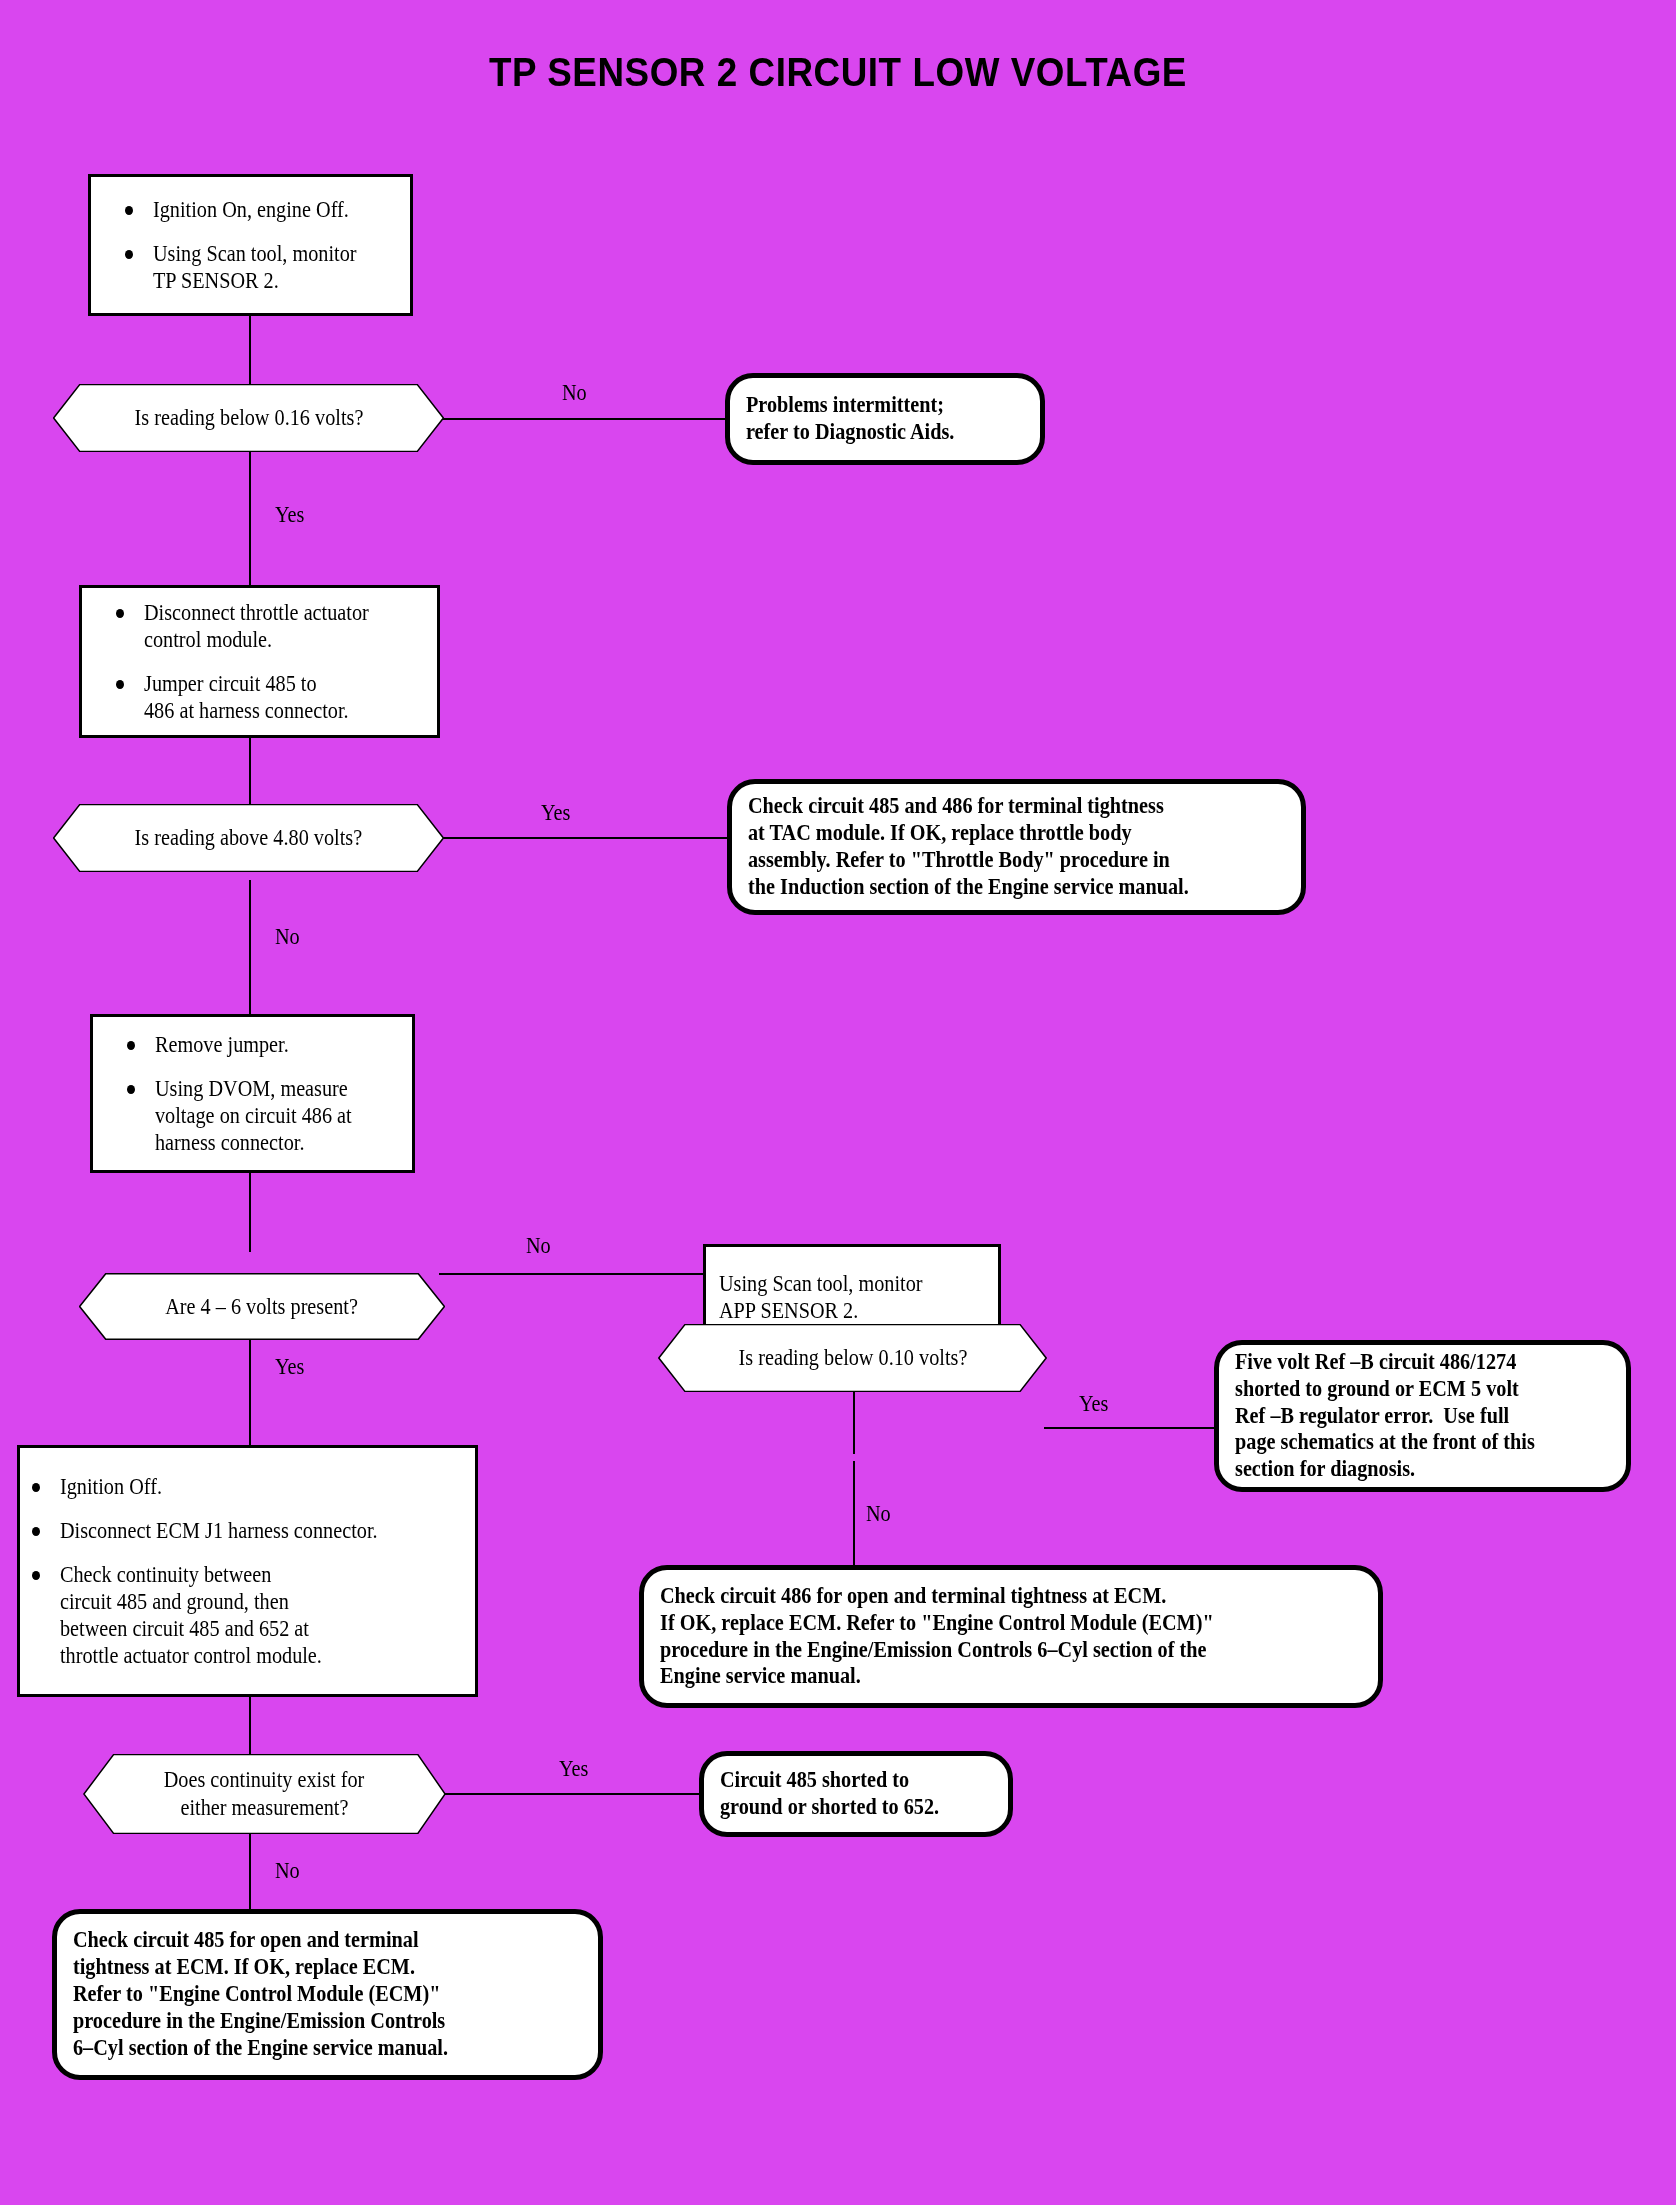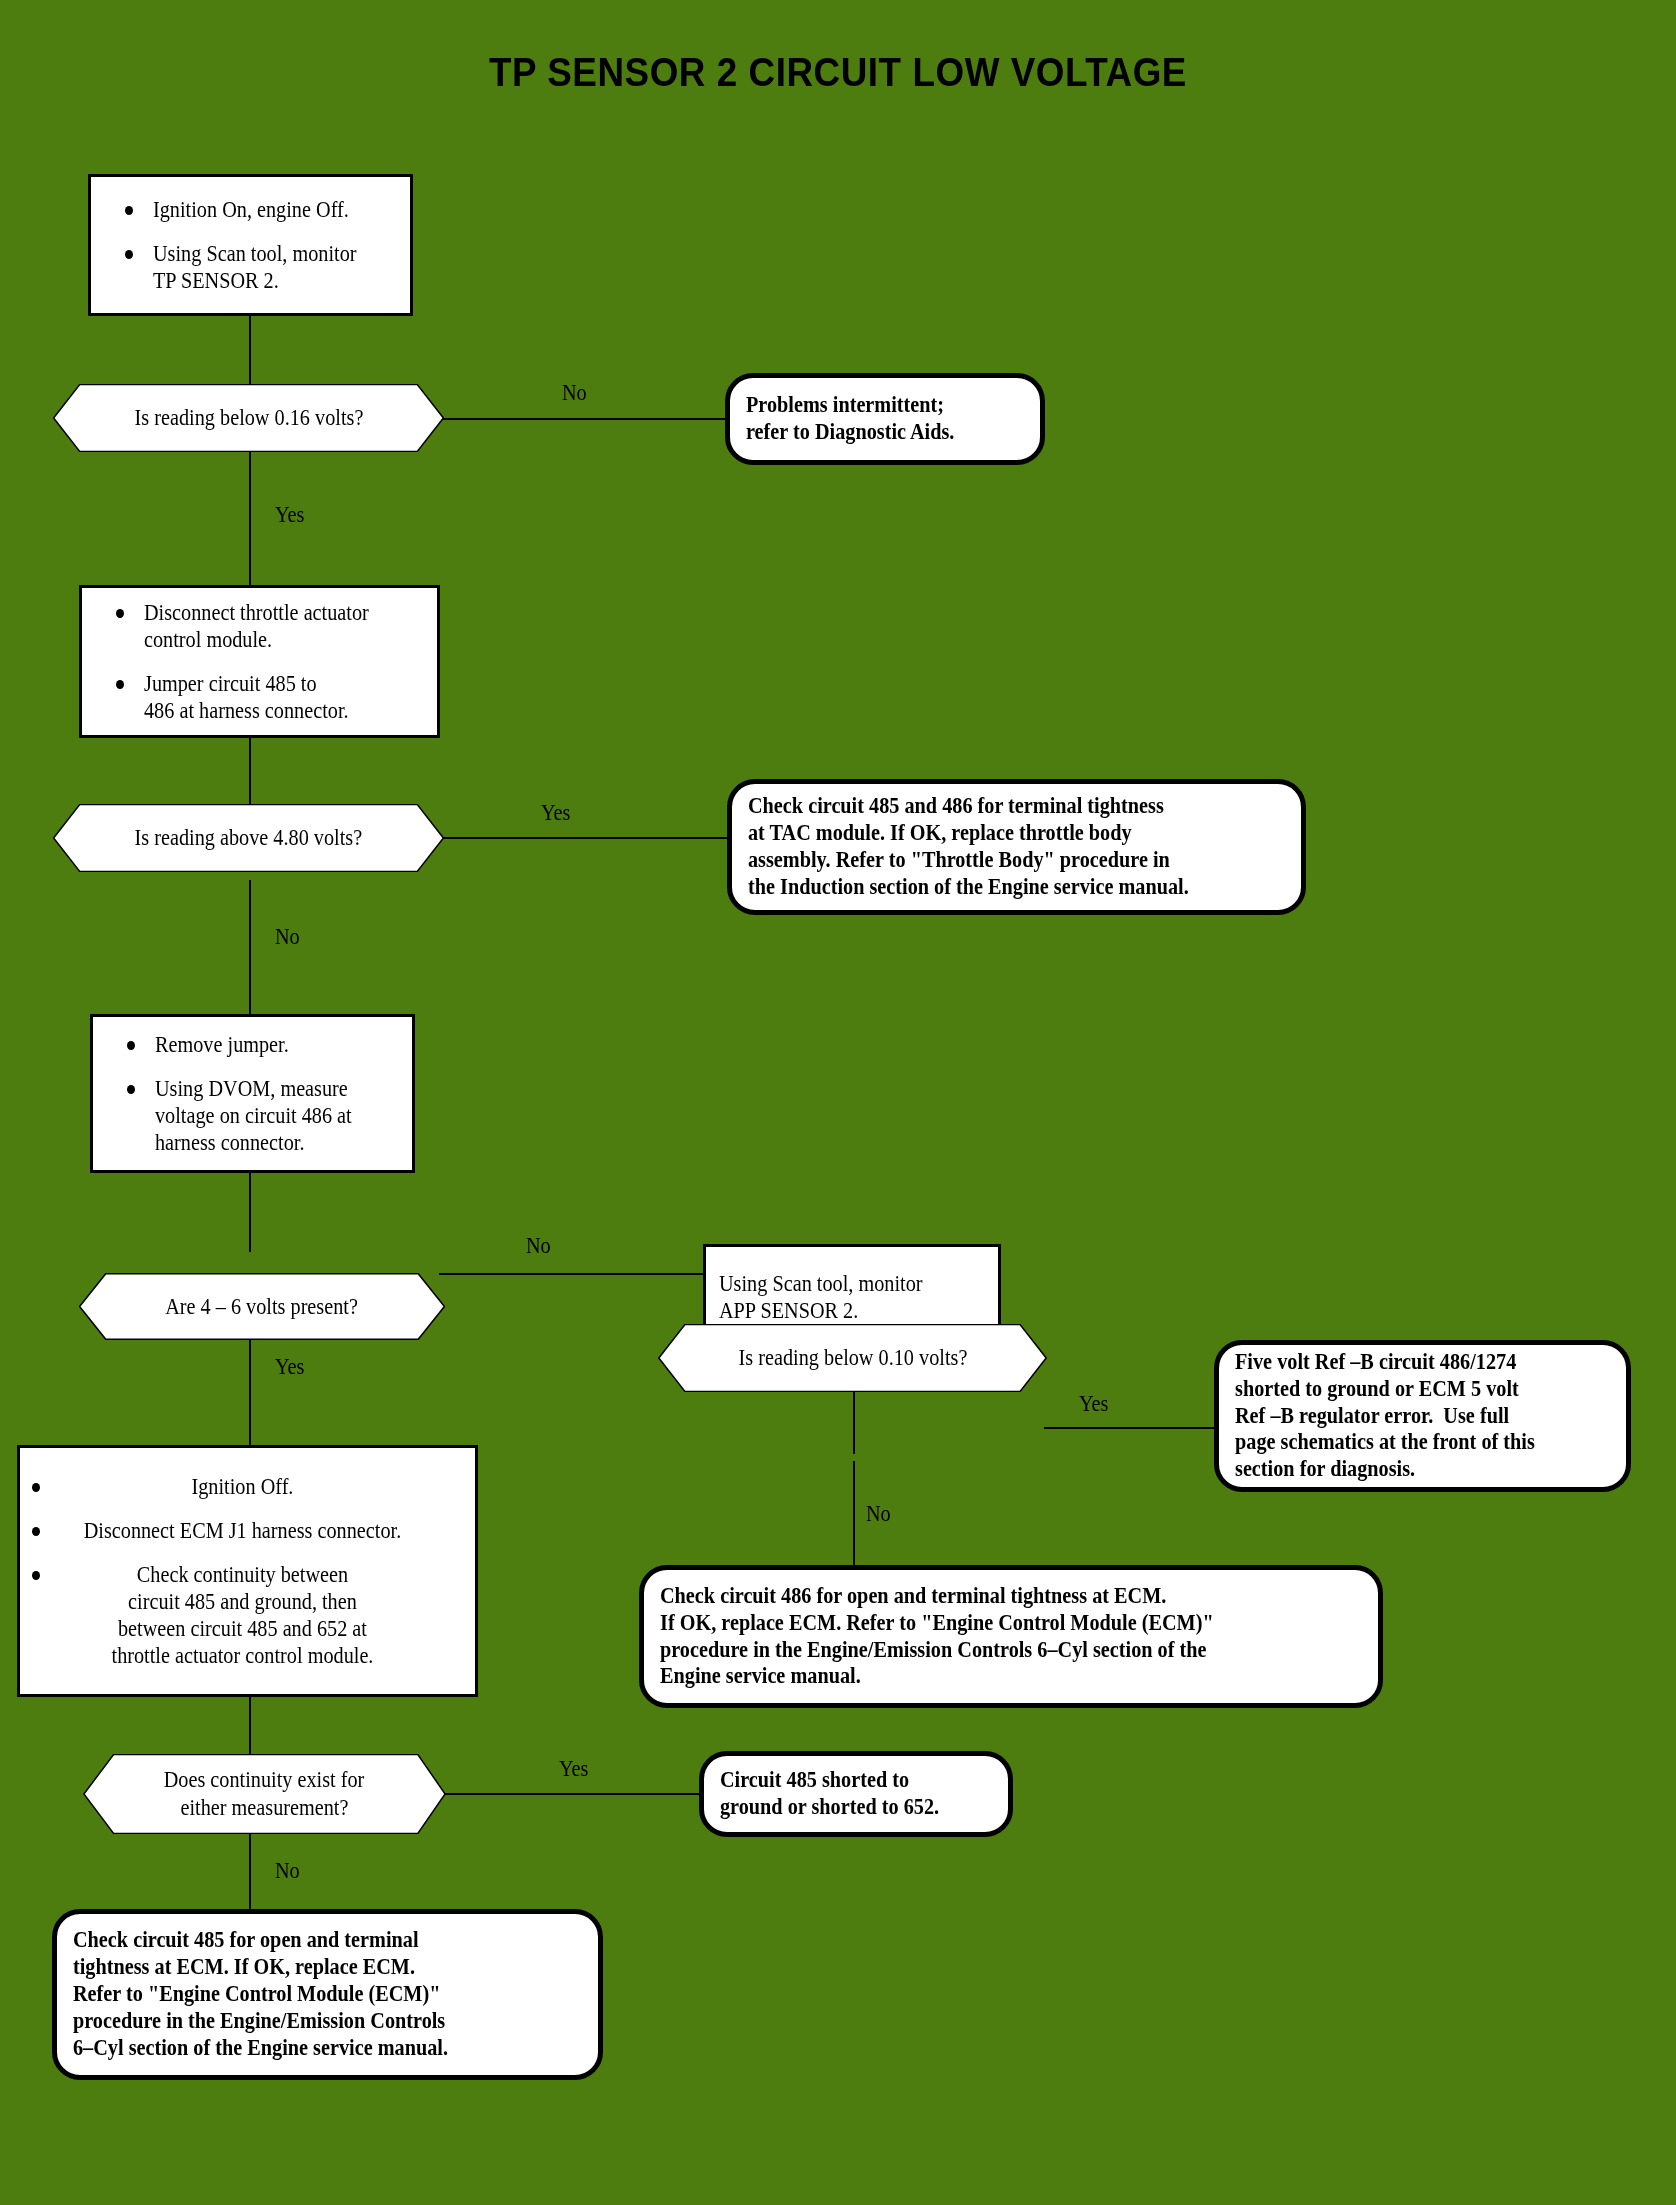--- a/index.html
+++ b/index.html
@@ -4,21 +4,21 @@
 <style>
   html, body {
     margin: 0;
     padding: 0;
     background: #ffffff;
   }
   #page {
     position: relative;
     width: 1676px;
     height: 2205px;
-    background: #4d7c0f;
+    background: #d946ef;
     overflow: hidden;
     font-family: "Liberation Serif", "DejaVu Serif", serif;
     color: #000000;
   }
 
   
   .title {
     position: absolute;
     left: 0;
     top: 50px;
@@ -297,21 +297,21 @@
     <div class="tbody">
       <span class="tline">Check circuit 486 for open and terminal tightness at ECM.</span>
       <span class="tline">If OK, replace ECM. Refer to "Engine Control Module (ECM)"</span>
       <span class="tline">procedure in the Engine/Emission Controls 6–Cyl section of the</span>
       <span class="tline">Engine service manual.</span>
     </div>
   </div>
 
   <div class="proc" style="left:17px; top:1445px; width:461px; height:252px;">
     <div class="inner">
-      <div class="bullets" style="padding-left:7.3px;text-align:center;">
+      <div class="bullets" style="padding-left:7.3px;">
         <div class="blist-item">
           <span class="bullet-line">Ignition Off.</span>
         </div>
         <div class="blist-item">
           <span class="bullet-line">Disconnect ECM J1 harness connector.</span>
         </div>
         <div class="blist-item">
           <span class="bullet-line">Check continuity between
 circuit 485 and ground, then
 between circuit 485 and 652 at

